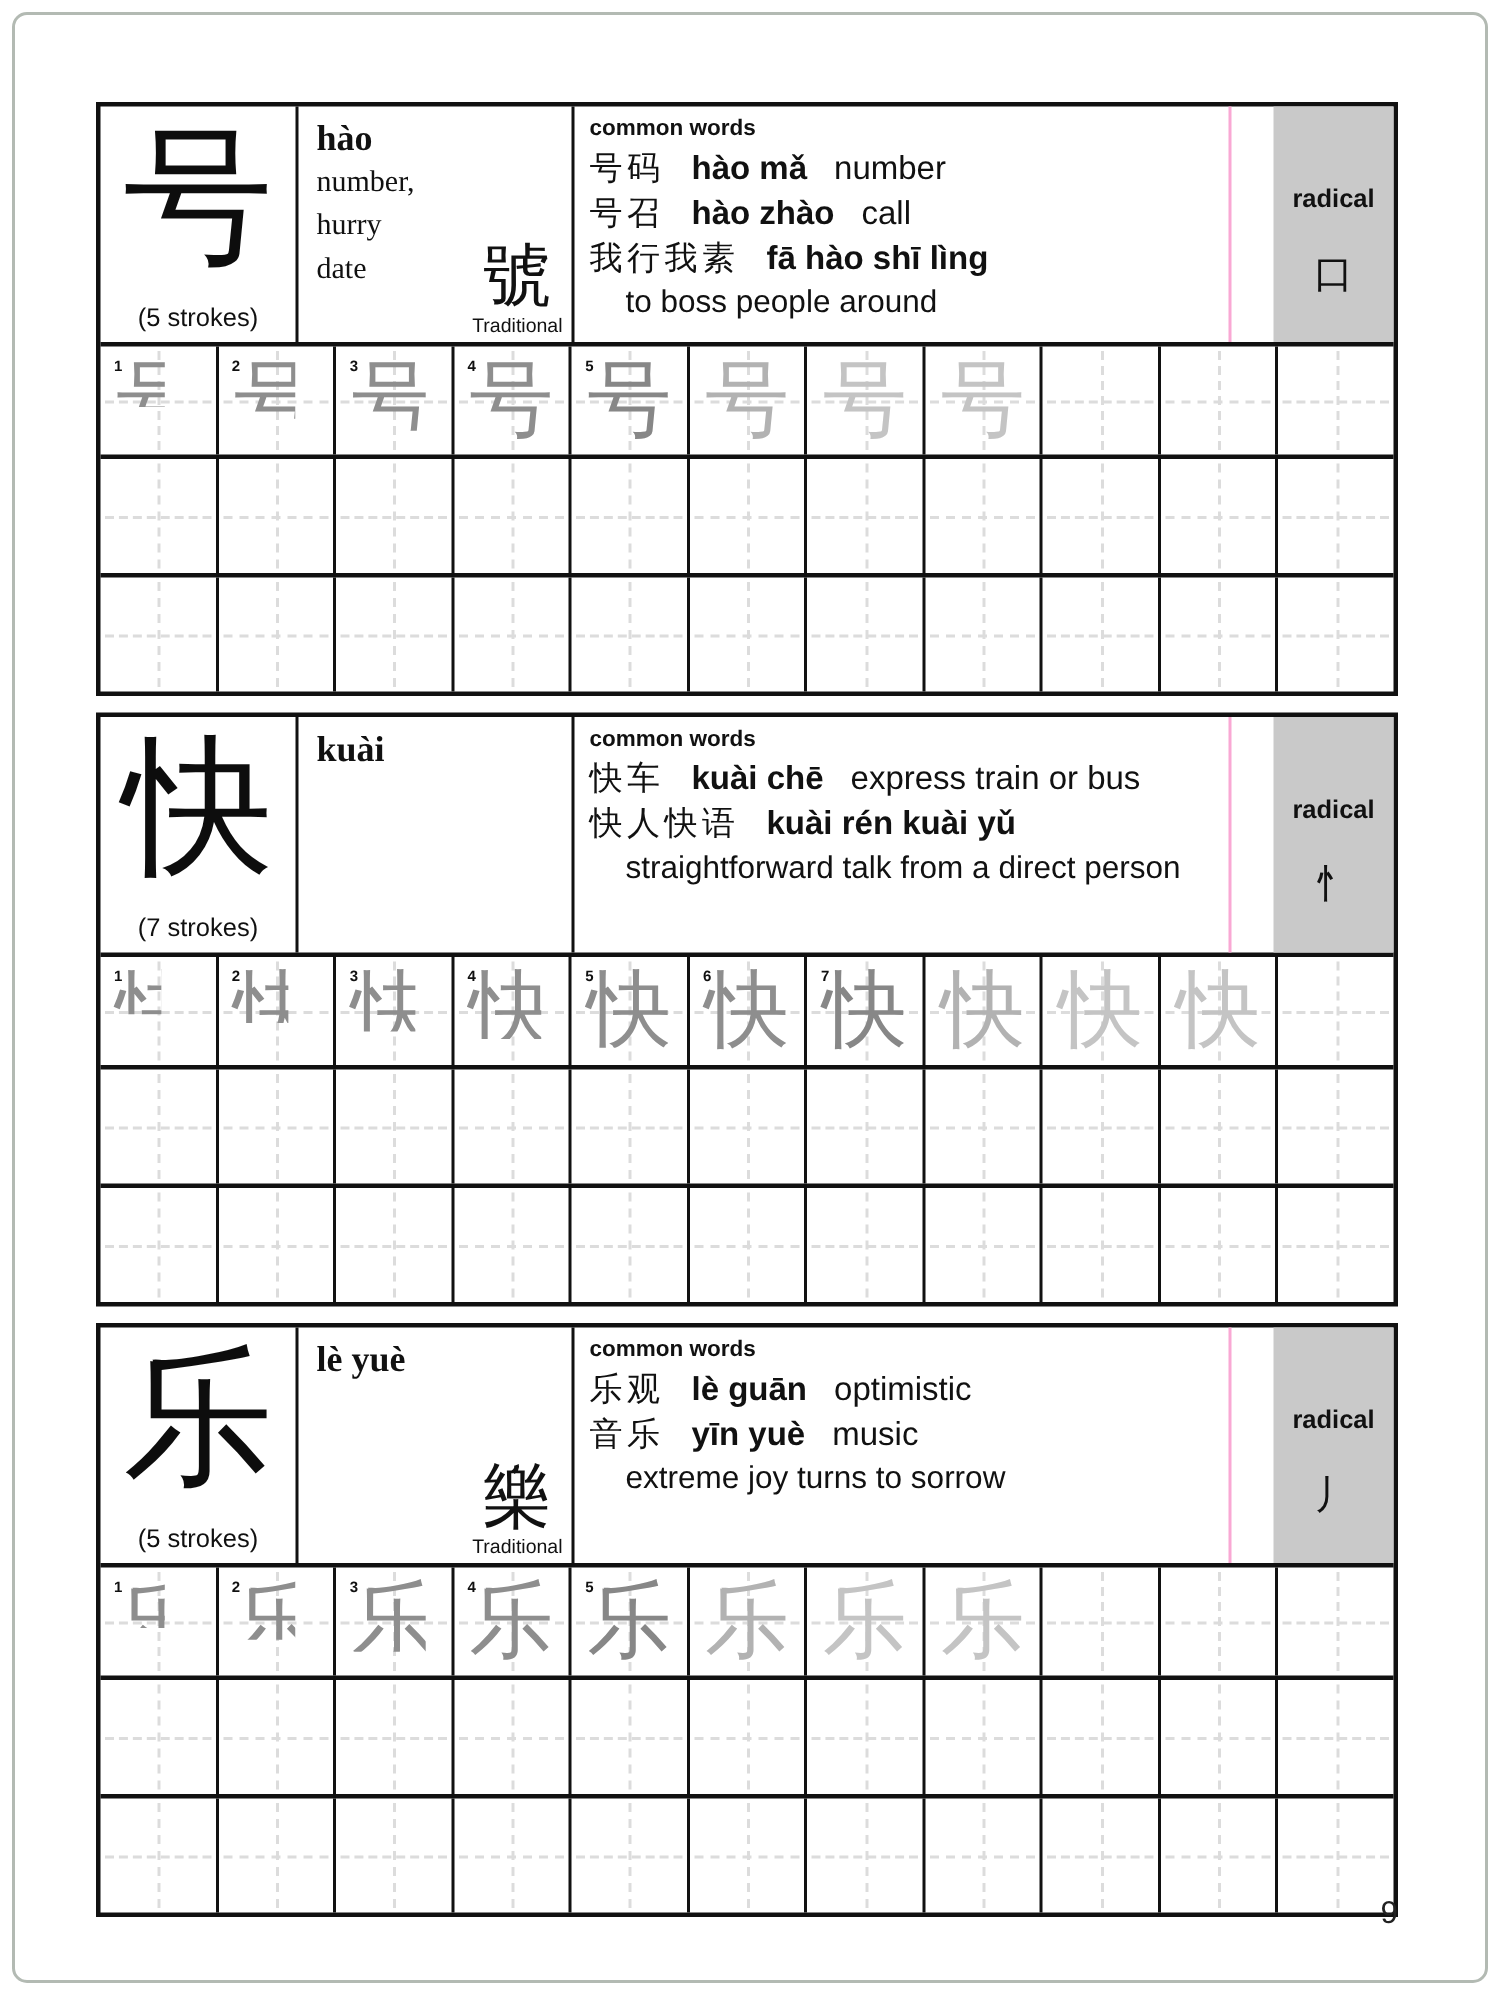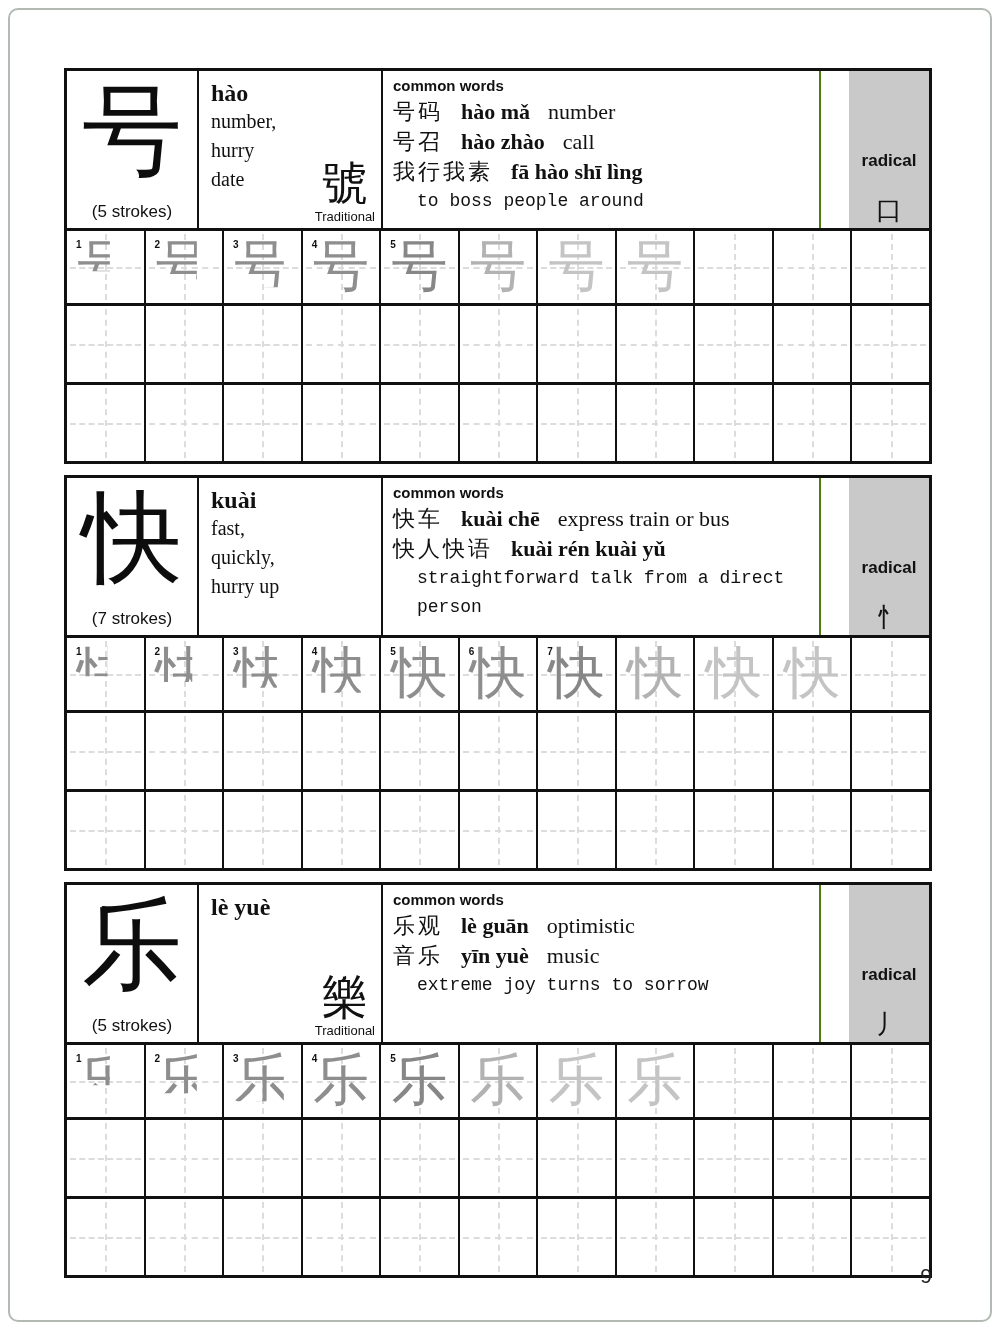--- a/index.html
+++ b/index.html
@@ -19,30 +19,30 @@
             margin-top:2px;color:#0d0d0d;}
   .strokes{position:absolute;bottom:6px;width:100%;text-align:center;
            font-weight:normal;font-size:17px;}
   .cell-pinyin{width:184px;border-right:2px solid #111;position:relative;
                padding:8px 16px 0 12px;box-sizing:border-box;}
   .pinyin{font-family:"Liberation Serif",serif;font-weight:bold;font-size:24px;line-height:28px;}
   .meaning-line{font-family:"Liberation Serif",serif;font-size:20px;line-height:29px;}
   .traditional{position:absolute;right:6px;bottom:4px;text-align:center;}
   .trad-char{font-family:"Liberation Serif",serif;font-size:46px;line-height:50px;}
   .trad-label{font-size:13px;line-height:15px;}
-  .cell-words{flex:1;border-right:2px solid #4d7c0f;padding:6px 0 0 10px;box-sizing:border-box;}
+  .cell-words{flex:1;border-right:2px solid #f9a8d4;padding:6px 0 0 10px;box-sizing:border-box;}
   .cw-label{font-weight:bold;font-size:15px;margin-bottom:3px;}
-  .word-row{font-family:Liberation Serif, serif;font-size:22px;line-height:30px;white-space:nowrap;}
+  .word-row{font-family:Liberation Sans, sans-serif;font-size:22px;line-height:30px;white-space:nowrap;}
   .hanzi{letter-spacing:3px;}
   .wpinyin{font-weight:bold;margin-left:18px;}
   .gloss{margin-left:18px;}
-  .gloss-line{font-family:Liberation Mono, monospace;font-size:18px;line-height:29px;margin-left:24px;}
+  .gloss-line{font-family:Liberation Sans, sans-serif;font-size:21px;line-height:29px;margin-left:24px;}
   .cell-radical{width:108px;position:relative;}
   .radical-box{position:absolute;right:0;top:0;bottom:0;width:80px;background:#c9c9c9;
-               display:flex;flex-direction:column;align-items:center;justify-content:flex-end;}
+               display:flex;flex-direction:column;align-items:center;}
   .radical-label{font-weight:bold;font-size:17px;margin-top:52px;}
   .radical-char{font-family:"Liberation Serif",serif;font-size:26px;margin-top:22px;}
 
   
   .grid-row{display:flex;height:76px;}
   .grid-row + .grid-row{border-top:3px solid #111;}
   .grid-row.first{height:72px;}
   .cell{flex:1 1 0;position:relative;border-right:2px solid #111;overflow:hidden;}
   .cell:last-child{border-right:none;}
   .cell::before{content:"";position:absolute;left:3px;right:3px;top:50%;
@@ -163,25 +163,20 @@
   </section>
 
   <section class="block">
     <div class="header">
       <div class="cell-char">
         <div class="big-char">快</div>
         <div class="strokes">(7 strokes)</div>
       </div>
       <div class="cell-pinyin">
         <div class="pinyin">kuài</div>
-        <div class="meanings">
-              <div class="meaning-line">fast,</div>
-              <div class="meaning-line">quickly,</div>
-              <div class="meaning-line">hurry up</div>
-            </div>
 
       </div>
       <div class="cell-words">
         <div class="cw-label">common words</div>
         <div class="word-rows">
               <div class="word-row"><span class="hanzi">快车</span><span class="wpinyin">kuài chē</span><span class="gloss">express train or bus</span></div>
               <div class="word-row"><span class="hanzi">快人快语</span><span class="wpinyin">kuài rén kuài yǔ</span></div>
               <div class="gloss-line">straightforward talk from a direct person</div>
             </div>
       </div>

